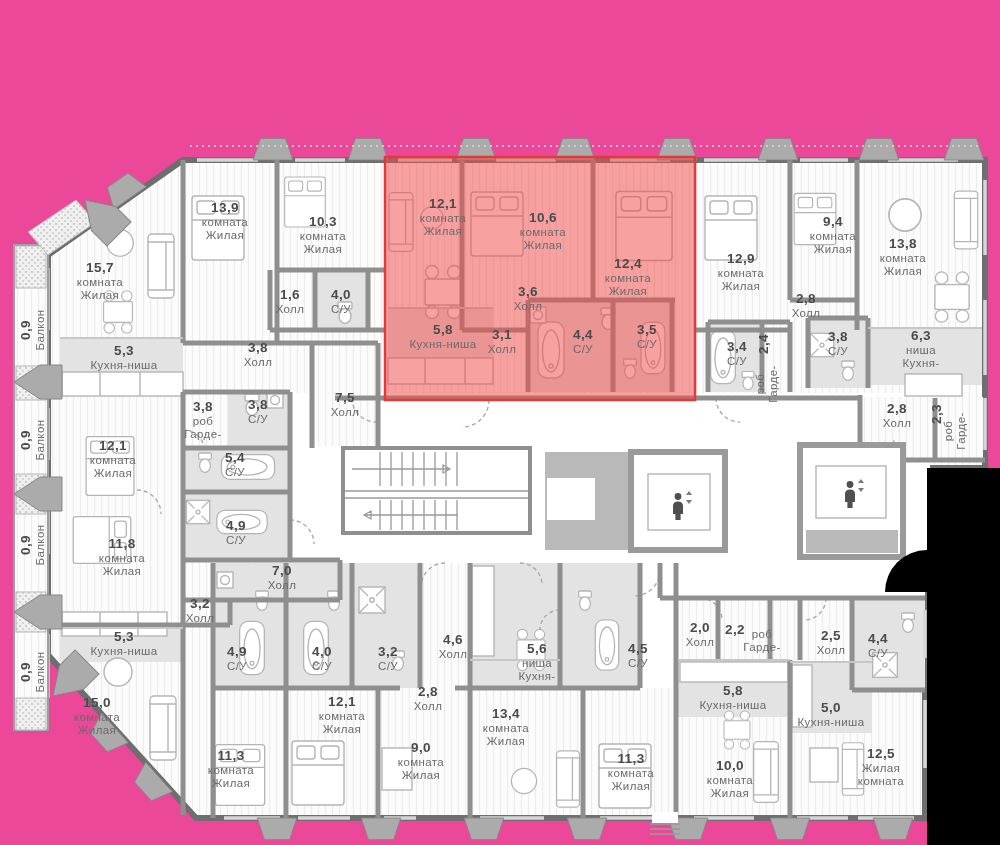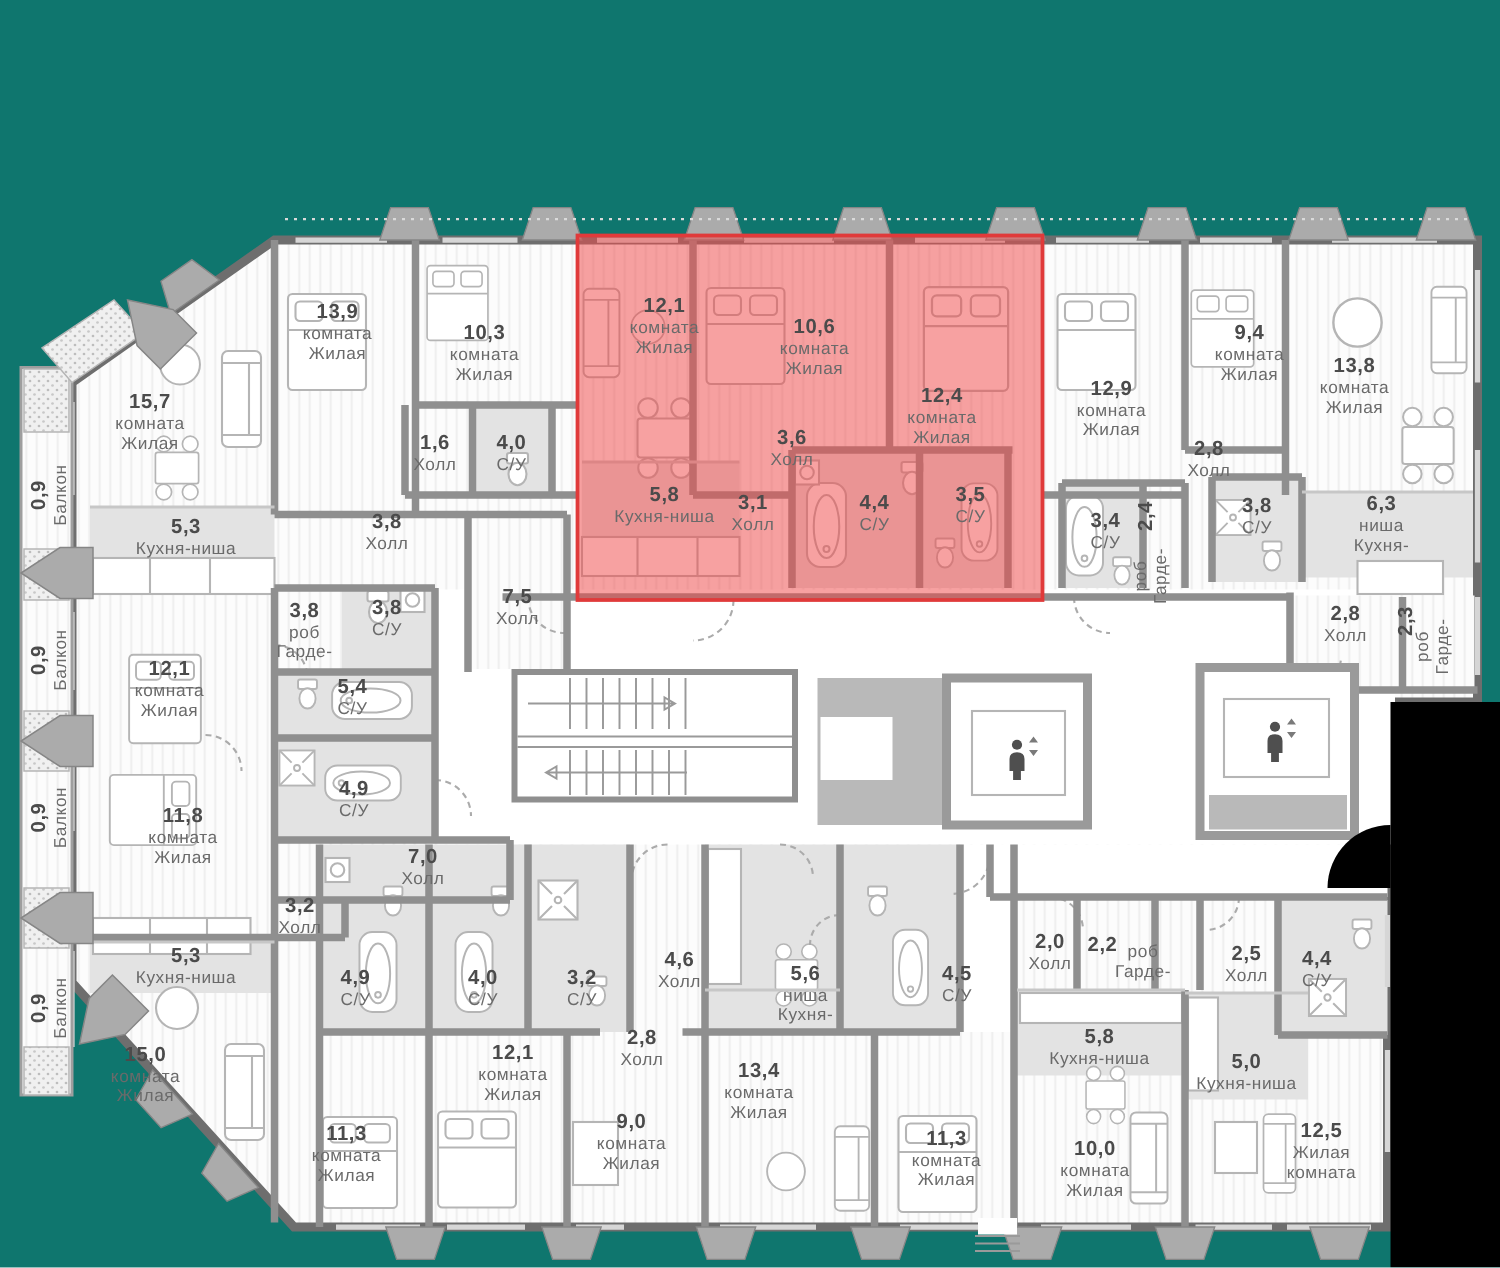--- a/index.html
+++ b/index.html
@@ -1,16 +1,16 @@
 <!DOCTYPE html>
 <html><head>
 <meta charset="utf-8">
 <style>
   html,body{margin:0;padding:0;background:#fff;}
-  .stage{position:relative;width:1000px;height:845px;background:#0f766e;overflow:hidden;
+  .stage{position:relative;width:1000px;height:845px;background:#ec4899;overflow:hidden;
          font-family:"Liberation Sans", sans-serif;}
   svg{display:block}
   .wall{stroke:#8f8f8f;stroke-width:5;fill:none;stroke-linecap:butt}
   .wall-thin{stroke:#c7c7c7;stroke-width:2;fill:none}
   .outline{stroke:#6e6e6e;stroke-width:6;stroke-linejoin:miter}
   .window{stroke:#d6d6d6;stroke-width:3.5;fill:none}
   .furn{stroke:#b5b5b5;stroke-width:1.4;fill:#ffffff}
   .furn2{stroke:#b5b5b5;stroke-width:1.4;fill:none}
   .door{stroke:#ababab;stroke-width:1.4;fill:none;stroke-dasharray:4 3}
   .pil{fill:#ababab;stroke:#868686;stroke-width:1}

